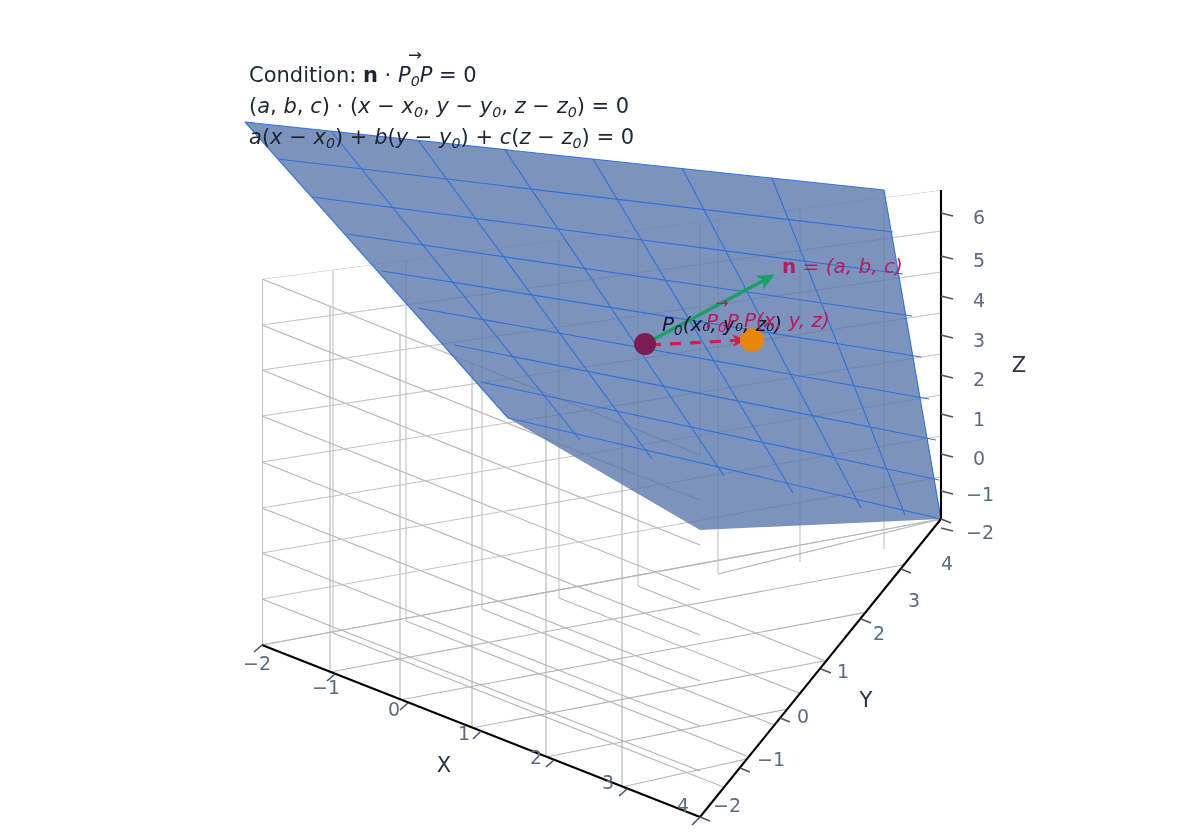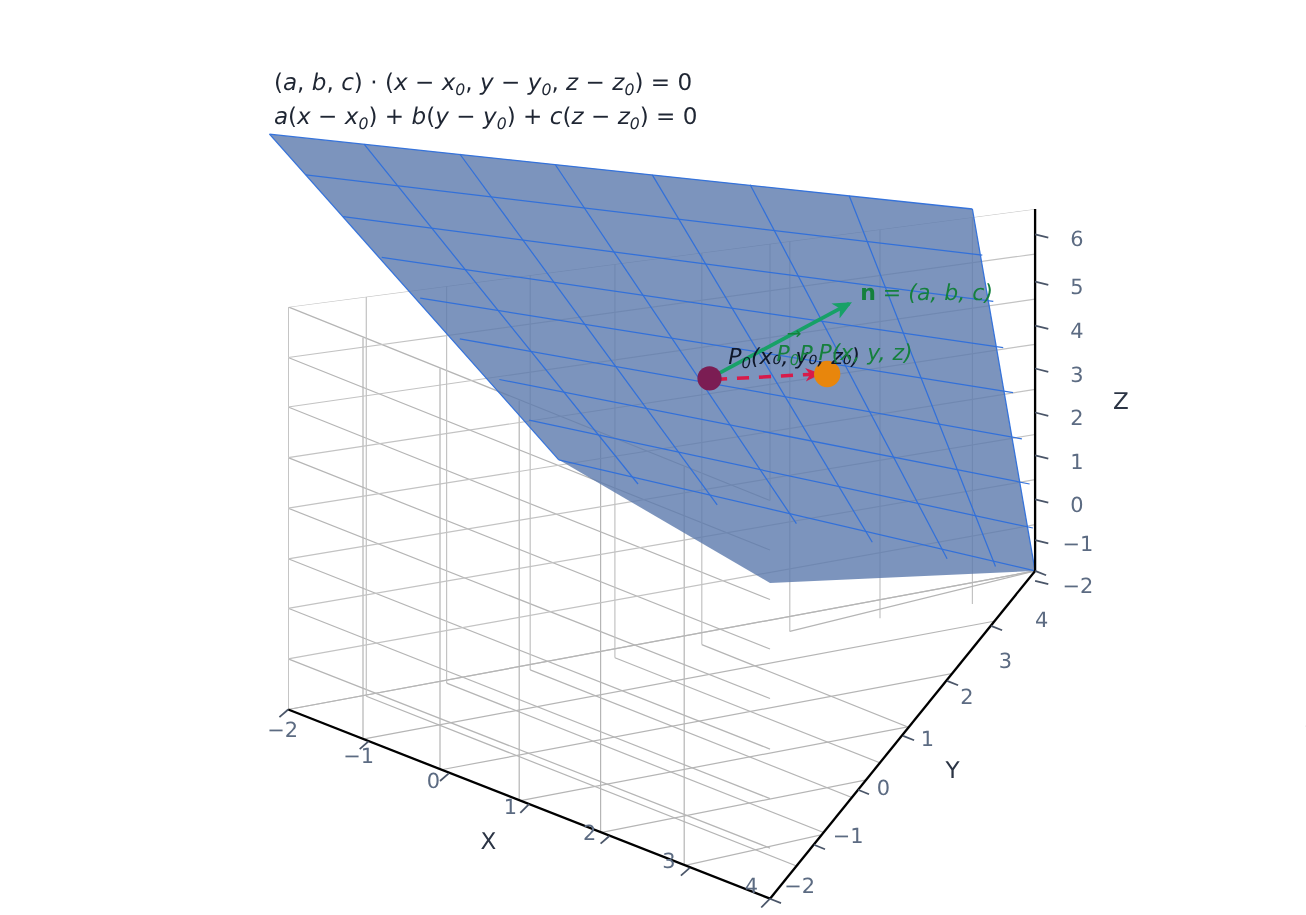--- a/index.html
+++ b/index.html
@@ -91,21 +91,21 @@
     font-family: "DejaVu Sans", sans-serif;
     font-size: 21px;
     fill: #2b3444;
   }
 
   
   .annot {
     position: absolute;
     font-family: "DejaVu Sans", sans-serif;
     font-size: 20px;
-    color: #15803d;
+    color: #be185d;
     white-space: nowrap;
     z-index: 35;
   }
   #label-normal { left: 782px; top: 254px; }
   #label-p0     { left: 662px; top: 312px; color: #0f172a; z-index: 30; }
   #label-vec    { left: 706px; top: 309px; z-index: 34; text-decoration: underline; }
   #label-p      { left: 744px; top: 308px; z-index: 36; }
 </style>
 </head>
 <body>
@@ -292,20 +292,21 @@
     <line x1="650" y1="345" x2="744" y2="340" stroke="#d81b4a" stroke-width="3.2" stroke-dasharray="11,9" marker-end="url(#arrowRed)"></line>
 
     <line x1="645" y1="344" x2="772" y2="276" stroke="#17a167" stroke-width="3.4" marker-end="url(#arrowGreen)"></line>
 
     <circle cx="645" cy="344" r="11" fill="#7b1d53"></circle>
     <circle cx="752" cy="340" r="12" fill="#e8860c"></circle>
   </svg>
 
   <div id="equation-block">
 
+    <span class="eq-line"><span>Condition: </span><span class="bd">n</span><span> · </span><span class="it vecbar"><span class="it">P</span><span class="sub">0</span><span class="it">P</span></span><span> = 0</span></span>
 
     <span class="eq-line"><span>(</span><span class="it">a</span><span>, </span><span class="it">b</span><span>, </span><span class="it">c</span><span>) · (</span><span class="it">x</span><span> − </span><span class="it">x</span><span class="sub">0</span><span>, </span><span class="it">y</span><span> − </span><span class="it">y</span><span class="sub">0</span><span>, </span><span class="it">z</span><span> − </span><span class="it">z</span><span class="sub">0</span><span>) = 0</span></span>
 
     <span class="eq-line"><span class="it">a</span><span>(</span><span class="it">x</span><span> − </span><span class="it">x</span><span class="sub">0</span><span>)</span><span> + </span><span class="it">b</span><span>(</span><span class="it">y</span><span> − </span><span class="it">y</span><span class="sub">0</span><span>)</span><span> + </span><span class="it">c</span><span>(</span><span class="it">z</span><span> − </span><span class="it">z</span><span class="sub">0</span><span>)</span><span> = 0</span></span>
   </div>
 
   <div class="annot" id="label-normal"><span class="bd">n</span><span class="it"> = (a, b, c)</span></div>
 
   <div class="annot" id="label-p0"><span class="it">P</span><span class="sub">0</span><span class="it">(x₀, y₀, z₀)</span></div>
 

